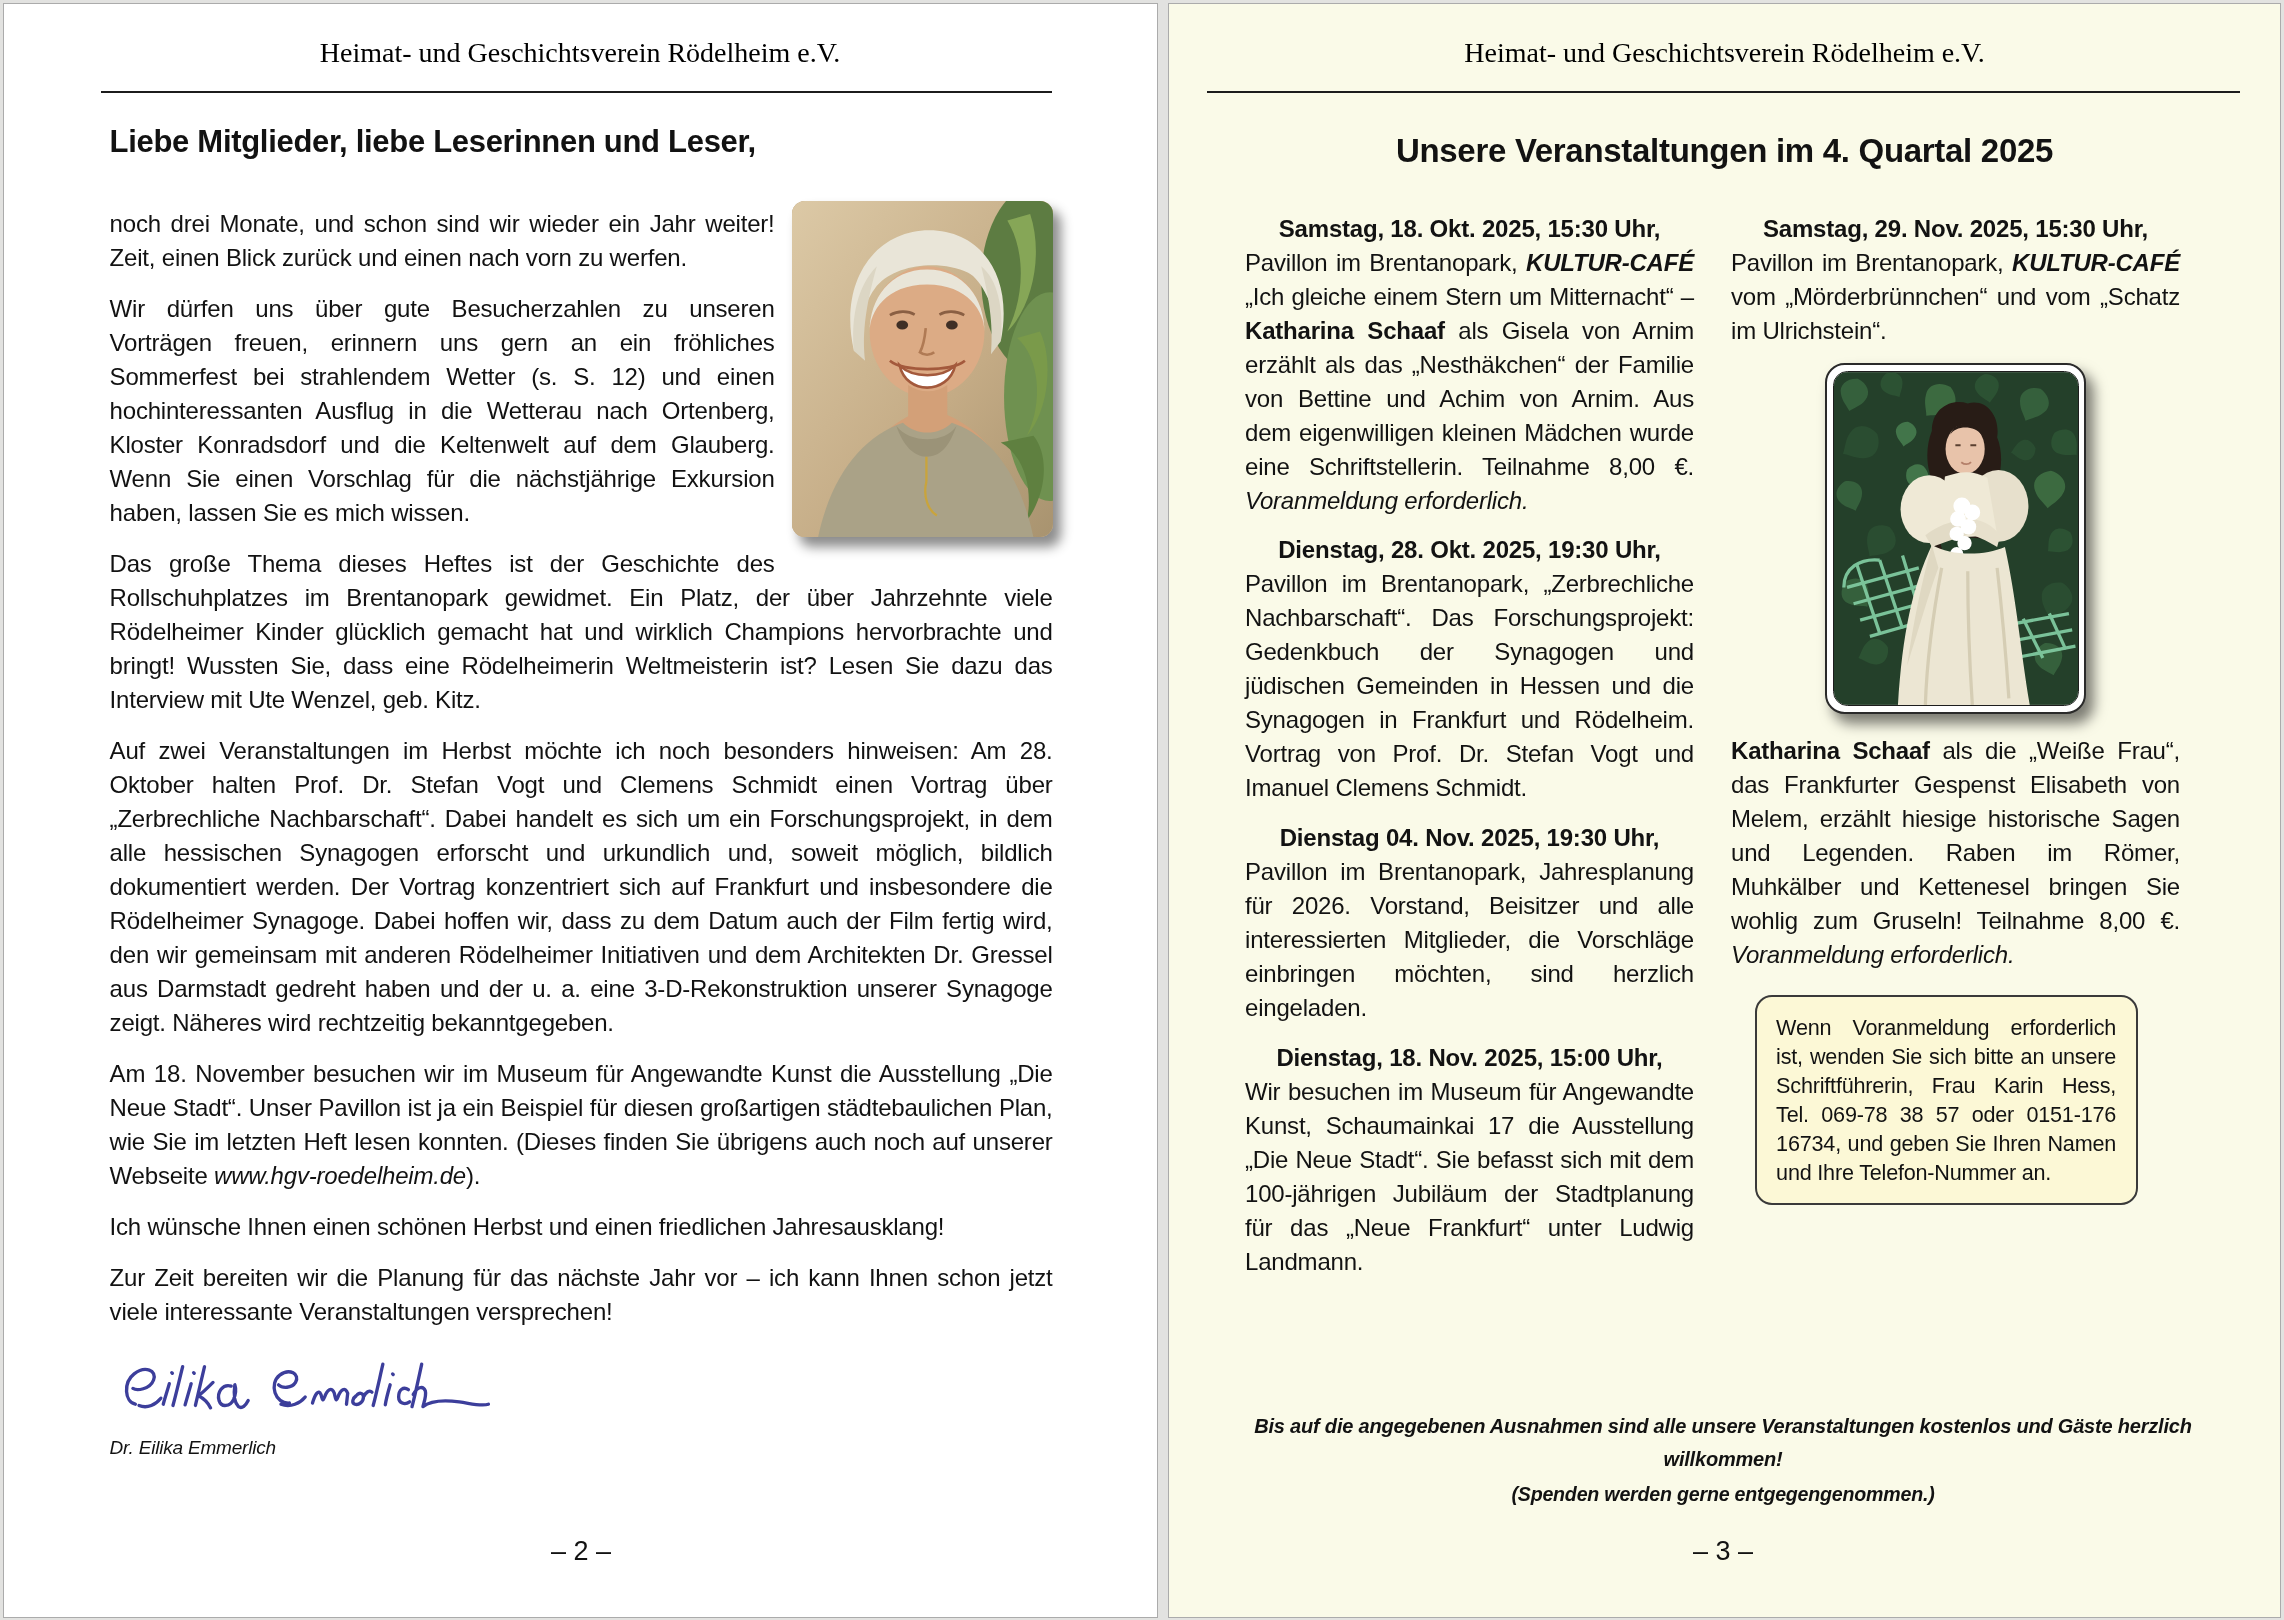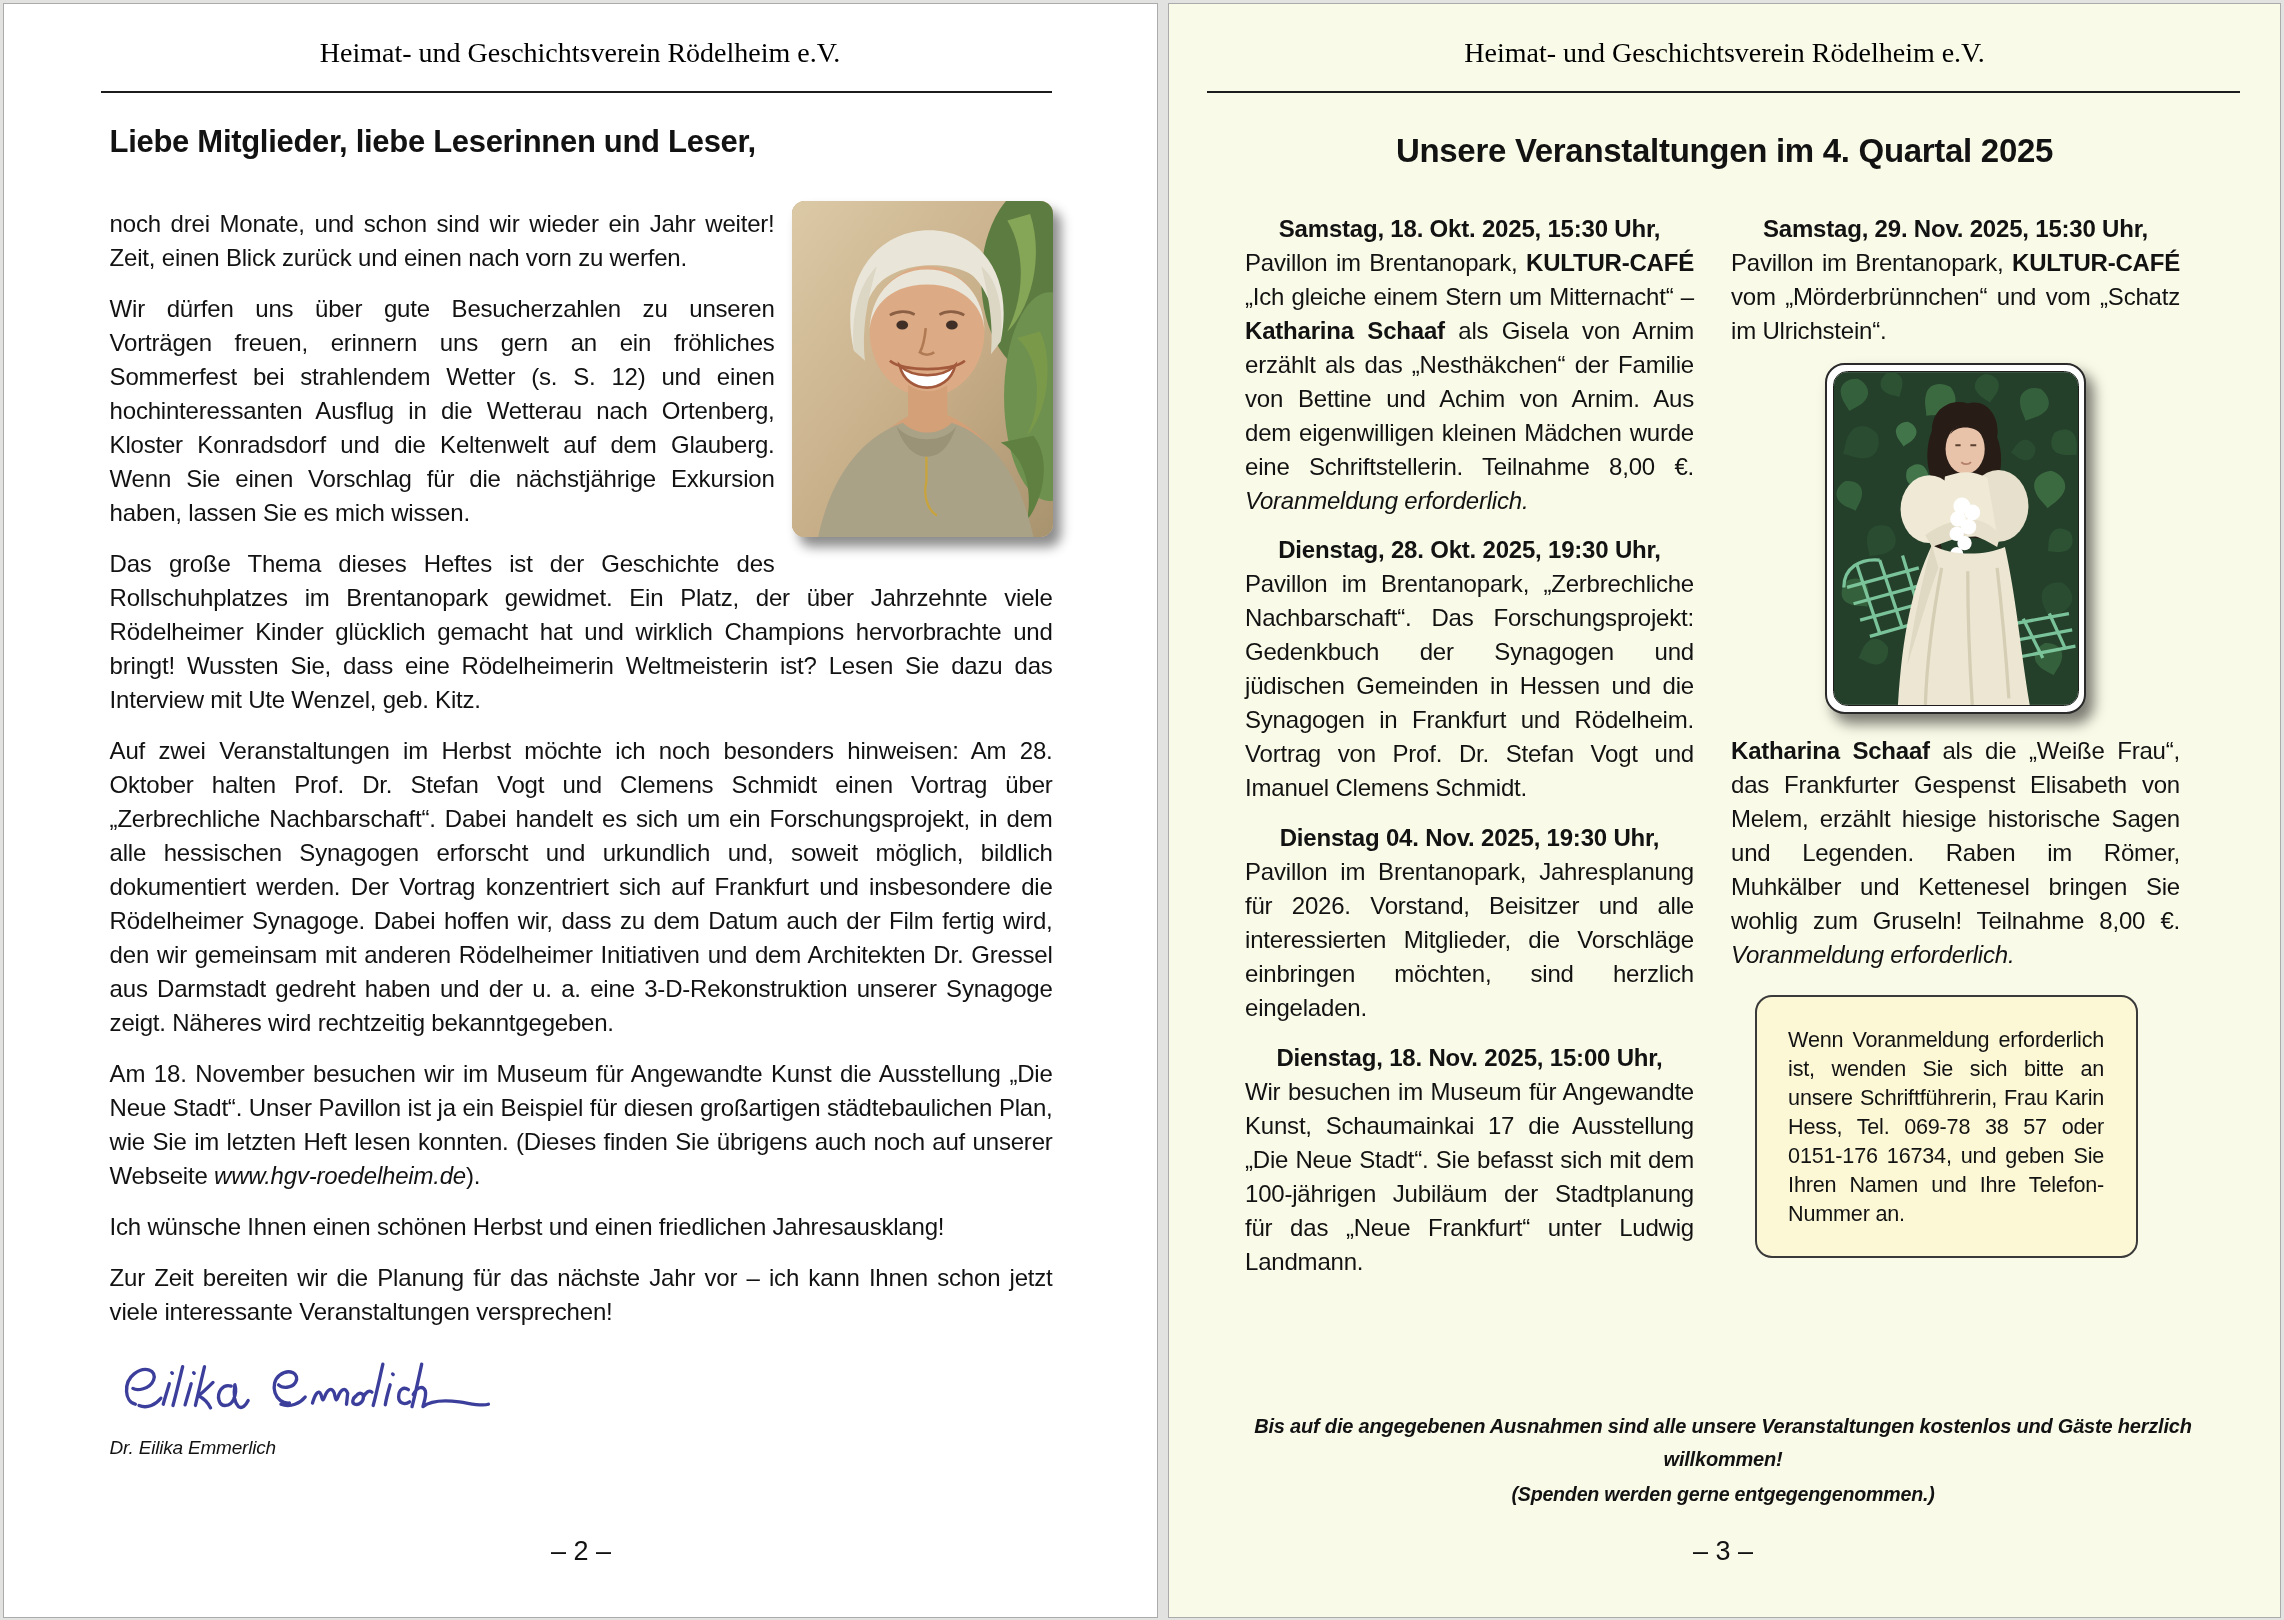--- a/index.html
+++ b/index.html
@@ -40,32 +40,32 @@
   .right-title{position:absolute;left:0;right:0;top:128px;margin:0;text-align:center;
                font-size:33px;font-weight:700;letter-spacing:-0.3px;}
 
   .col{position:absolute;top:208px;width:449px;}
   .col1{left:76px;}
   .col2{left:562px;}
   .col p{margin:0 0 15.7px 0;font-size:24px;line-height:34px;text-align:justify;letter-spacing:-0.2px;}
 
   .seg-b{font-weight:700;}
   .seg-i{font-style:italic;}
-  .seg-bi{font-weight:700;margin-top:25px;}
+  .seg-bi{font-weight:700;font-style:italic;margin-top:25px;}
   .seg-d{font-weight:700;display:block;text-align:center;}
   .seg-ib{font-style:italic;display:block;text-align:left;}
 
   .photo-right{width:246px;margin:3.9px auto 19.6px auto;background:#ffffff;border:2px solid #2a2a2a;
                border-radius:19.6px;padding:5.9px;box-shadow:7.8px 9.1px 13px rgba(0,0,0,0.5);}
   .photo-right .inner{border:1.3px solid #1d1d1d;border-radius:14.4px;overflow:hidden;}
   .photo-right svg{display:block;}
 
   .note-box{margin-top:23.5px;margin-left:23.5px;width:340px;border:2px solid #3a3a3a;border-radius:17px;
             background:#fcf8d6;padding:15.7px 19.6px;}
-  .note-box p{margin:12px;font-size:21.6px;line-height:29px;text-align:justify;letter-spacing:-0.2px;}
+  .note-box p{margin:0;font-size:21.6px;line-height:29px;text-align:justify;letter-spacing:-0.2px;}
 
   .right-footer{position:absolute;left:39px;right:42px;top:1406px;text-align:center;}
   .footer-bold{font-size:20px;line-height:33px;font-weight:700;font-style:italic;letter-spacing:-0.2px;}
   .footer-small{font-size:19.6px;font-weight:700;font-style:italic;margin-top:7.8px;letter-spacing:-0.2px;}
 </style>
 </head>
 <body>
 
 <div id="canvas">
 

